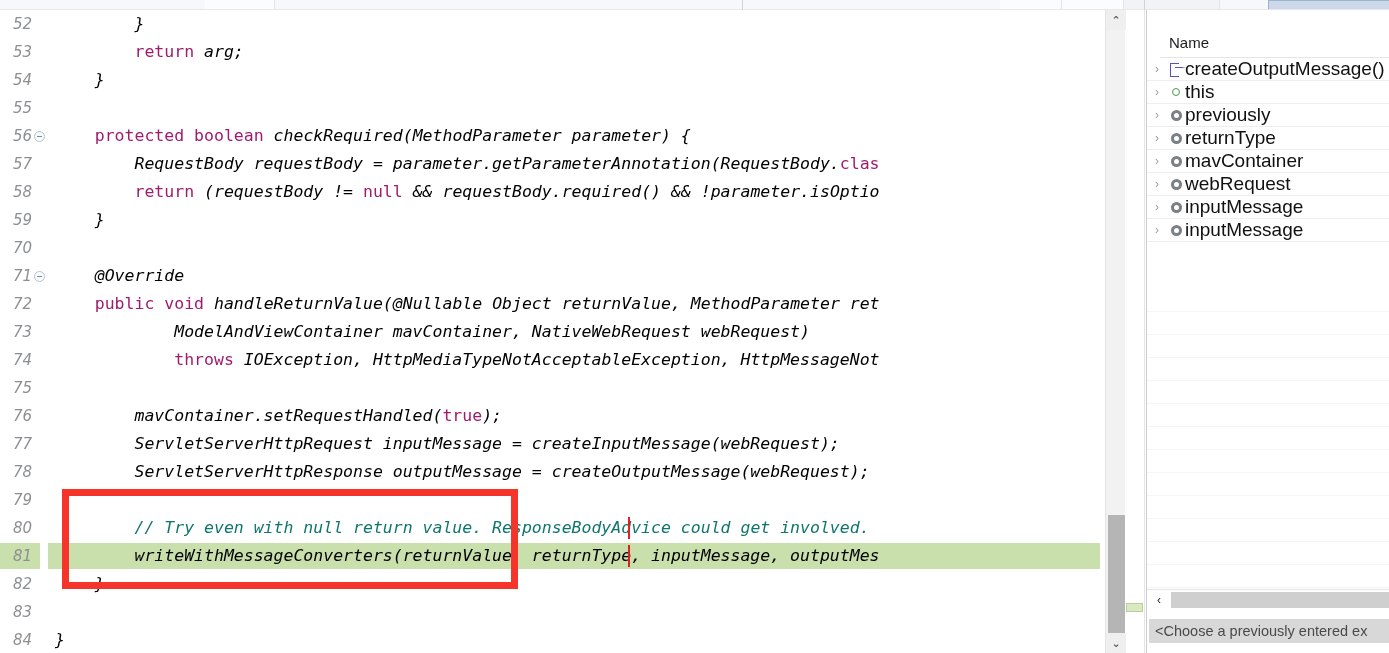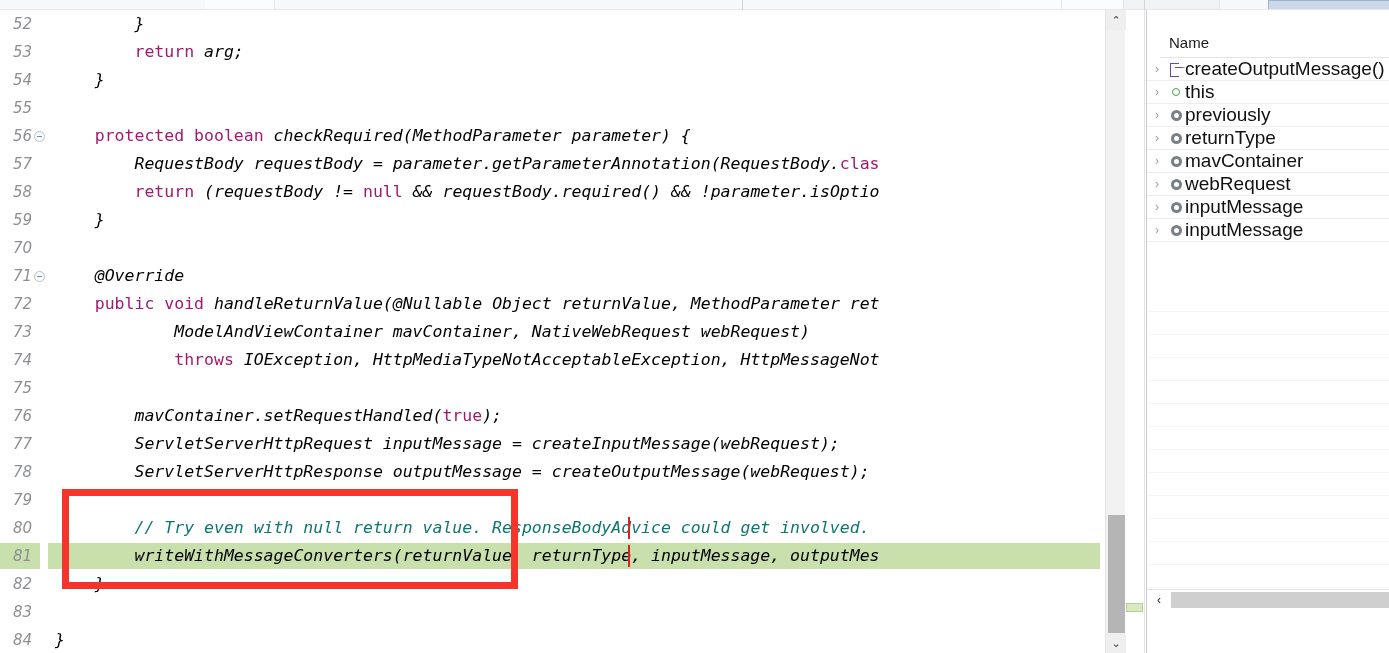--- a/index.html
+++ b/index.html
@@ -297,16 +297,19 @@
         <div class="sep"></div>
         <div class="sep"></div>
         <div class="sep"></div>
       </div>
 
     <div class="var-hscroll">
       <div class="left-arrow">‹</div>
       <div class="track"></div>
     </div>
 
+    <div class="expr-field">
+      <span>&lt;Choose a previously entered ex</span>
+    </div>
     <div class="var-bottom-blank"></div>
   </div>
 
 </div>
 
 </body></html>

